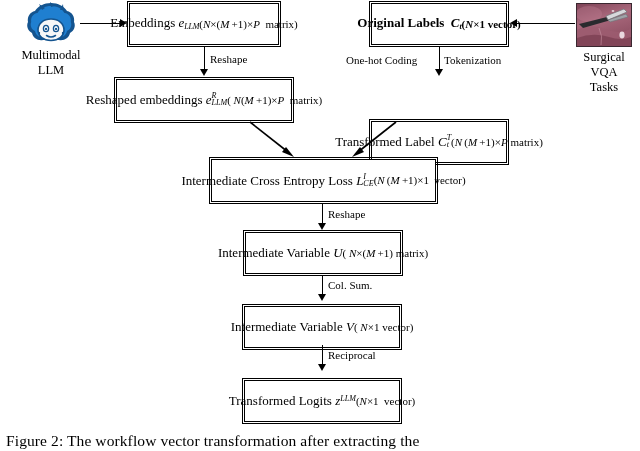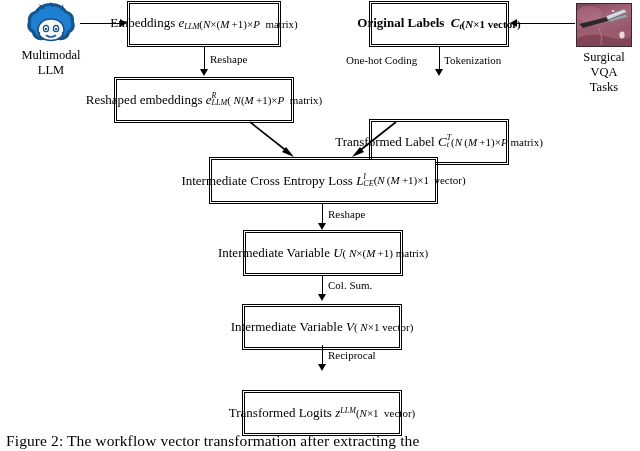--- a/index.html
+++ b/index.html
@@ -298,21 +298,21 @@
     </div>
     <div class="l2">
       (&nbsp;<i class="m">N</i>×1 vector)
     </div>
   </div>
 
   <div class="vline" style="left:322px; top:345px; height:21px;"></div>
   <div class="arrow-down" style="left:317.5px; top:364px;"></div>
   <div class="edge-label" style="left:328px; top:349px;">Reciprocal</div>
 
-  <div class="box" style="left:244px; top:392px; width:156px; height:42px;">
+  <div class="box" style="left:244px; top:380px; width:156px; height:42px;">
     <div class="l1">
       Transformed Logits <i class="m">z</i><span class="sup">LLM</span>
     </div>
     <div class="l2">
       (<i class="m">N</i>×1&nbsp; vector)
     </div>
   </div>
 
   <div class="fig-caption" style="left:6px; top:432px;">Figure 2: The workflow vector transformation after extracting the</div>
 

